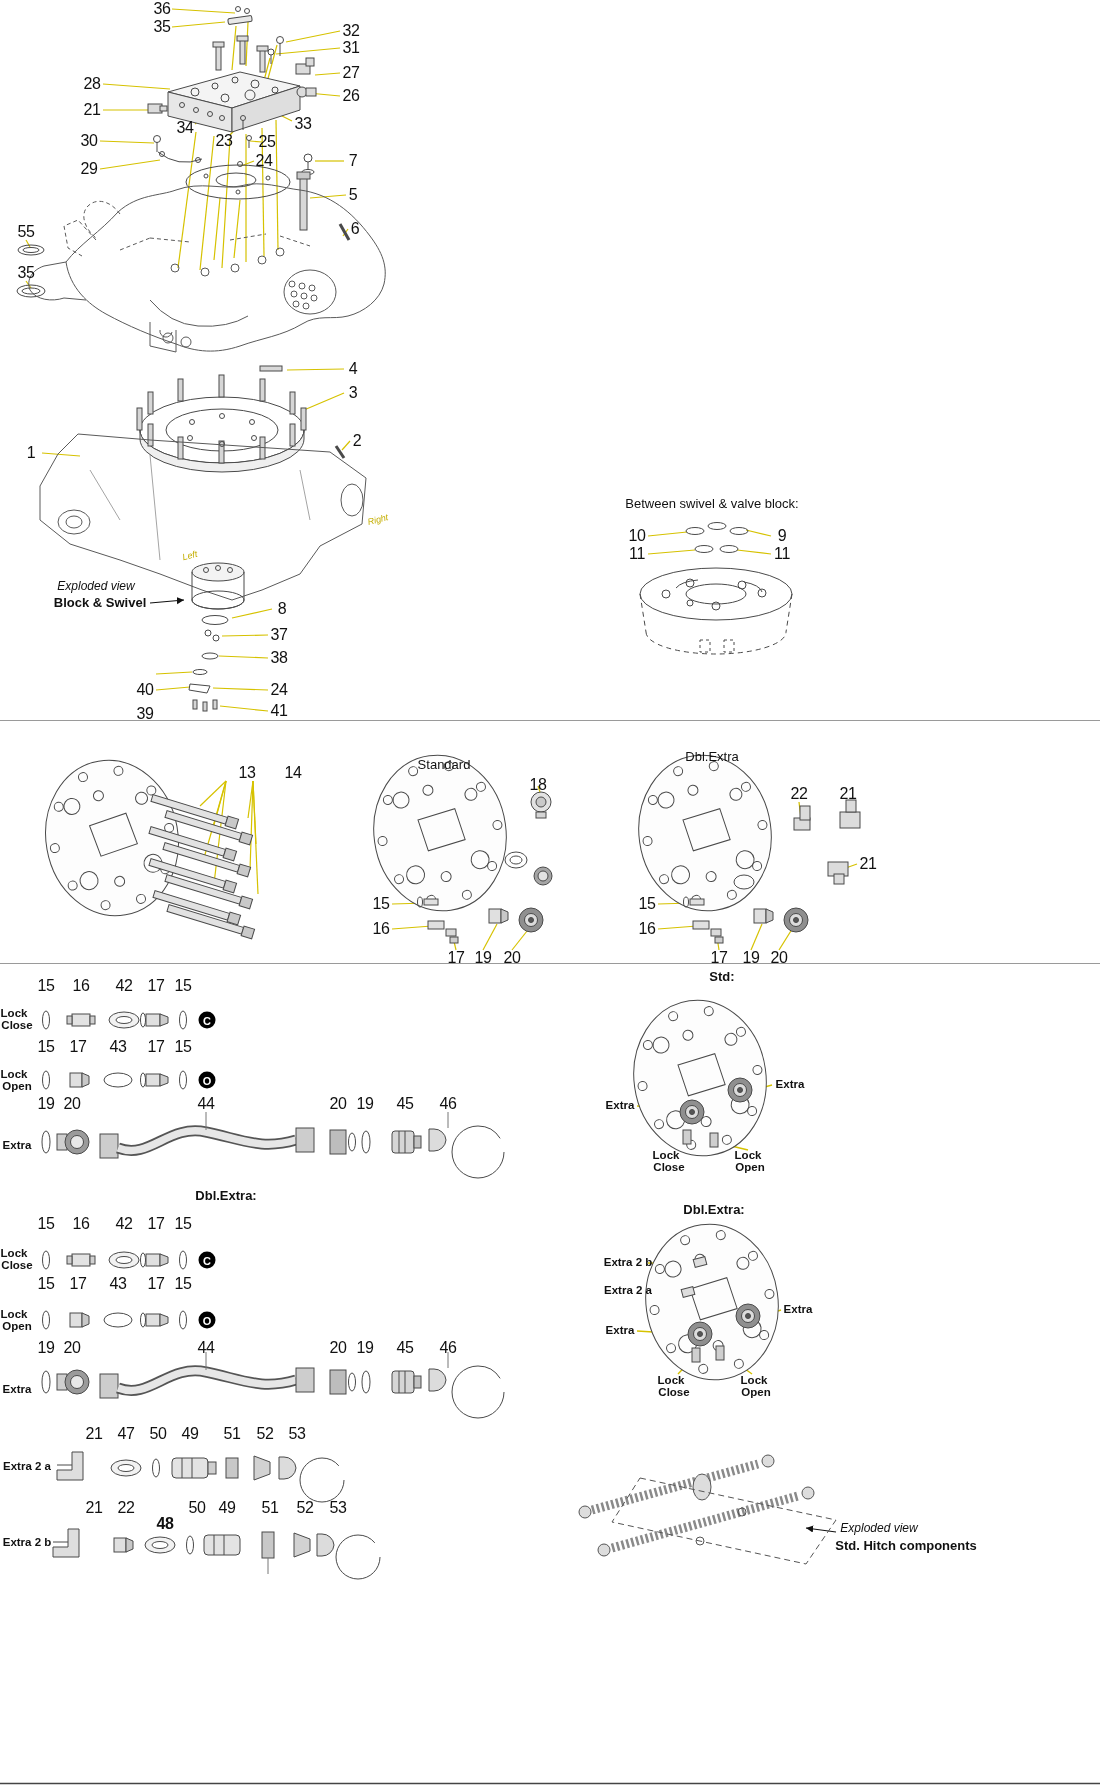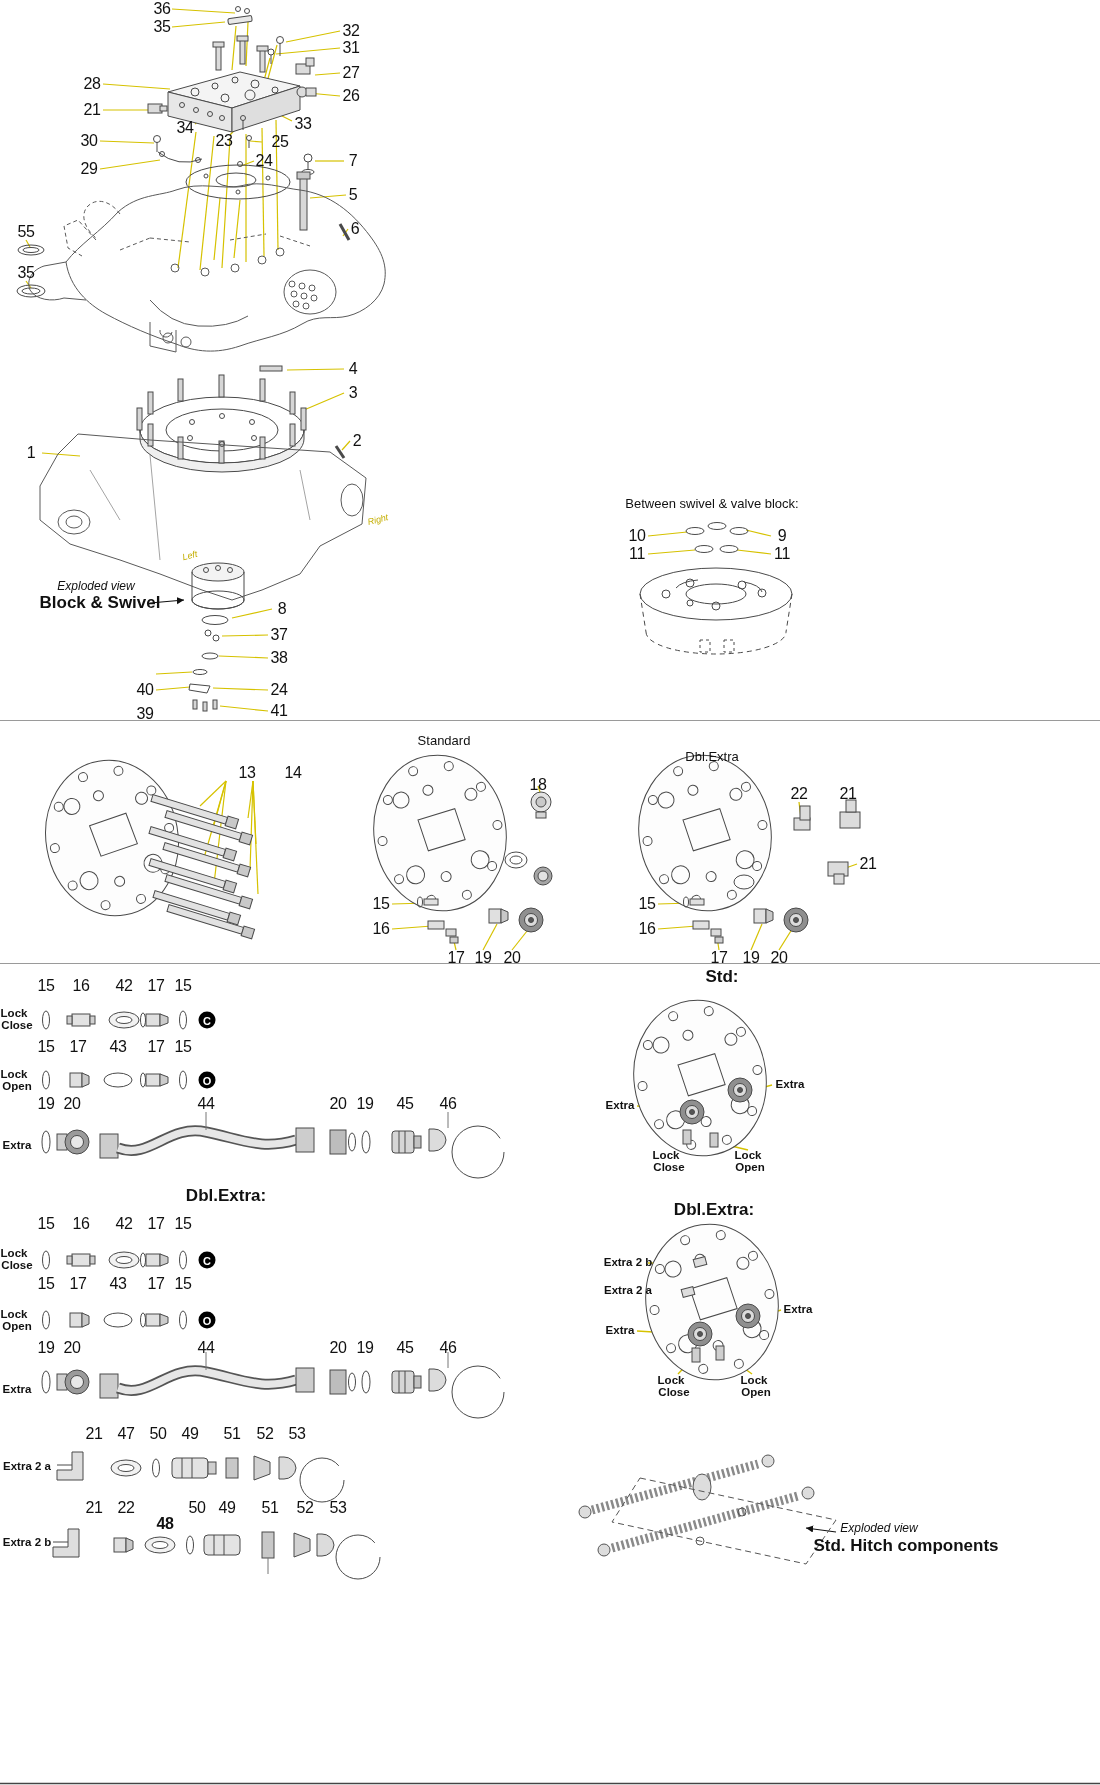--- a/index.html
+++ b/index.html
@@ -6,21 +6,21 @@
   html,body{background:#fff}
   #canvas{position:relative;width:1100px;height:1785px;background:#fff;
           font-family:"Liberation Sans",sans-serif;color:#111;overflow:hidden}
   #art{position:absolute;left:0;top:0;display:block}
   .lbl{position:absolute;transform:translate(-50%,-50%);white-space:nowrap;line-height:1;color:#111}
   .part{font-size:16px;font-weight:400;letter-spacing:-.3px}
   .cap{font-size:11.5px;font-weight:700}
   .view{font-size:11.5px;font-weight:700}
   .hint{font-size:9px;font-style:italic;color:#c4ae00;transform:translate(-50%,-50%) rotate(-14deg)}
   .t-italic{font-size:12px;font-style:italic}
-  .t-bold{font-size:17px;font-weight:700}
+  .t-bold{font-size:13px;font-weight:700}
   .t-reg{font-size:13px}
   .badge{position:absolute;transform:translate(-50%,-50%);width:17px;height:17px;border-radius:50%;
          background:#000;color:#fff;font-size:11px;font-weight:700;
          display:flex;align-items:center;justify-content:center}
 </style>
 </head>
 <body>
 
 <div id="canvas">
 
@@ -523,42 +523,42 @@
       <circle cx="742" cy="1512" r="4" fill="none"></circle>
           <circle cx="700" cy="1541" r="4" fill="none"></circle>
     </g>
     <path d="M640,1478 L836,1520 L806,1564 L612,1522 Z" stroke="#555" stroke-dasharray="6,4" fill="none"></path>
   </g>
 </svg>
 
 <div class="lbl t-italic" style="left:96px;top:586px">Exploded view</div>
 <div class="lbl t-bold" style="left:100px;top:602px">Block &amp; Swivel</div>
 <div class="lbl t-reg" style="left:712px;top:503px">Between swivel &amp; valve block:</div>
-<div class="lbl t-reg" style="left:444px;top:740px">Standard</div>
+<div class="lbl t-reg" style="left:444px;top:764px">Standard</div>
 <div class="lbl t-reg" style="left:712px;top:756px">Dbl.Extra</div>
 <div class="lbl t-bold" style="left:722px;top:976px">Std:</div>
 <div class="lbl t-bold" style="left:226px;top:1195px">Dbl.Extra:</div>
 <div class="lbl t-bold" style="left:714px;top:1209px">Dbl.Extra:</div>
 <div class="lbl t-italic" style="left:879px;top:1528px">Exploded view</div>
 <div class="lbl t-bold" style="left:906px;top:1545px">Std. Hitch components</div>
 
 <div id="labels-layer">
       <span class="lbl part" style="left: 162px; top: 9px;">36</span>
       <span class="lbl part" style="left: 162px; top: 27px;">35</span>
       <span class="lbl part" style="left: 351px; top: 31px;">32</span>
       <span class="lbl part" style="left: 351px; top: 48px;">31</span>
       <span class="lbl part" style="left: 92px; top: 84px;">28</span>
       <span class="lbl part" style="left: 351px; top: 73px;">27</span>
       <span class="lbl part" style="left: 351px; top: 96px;">26</span>
       <span class="lbl part" style="left: 92px; top: 110px;">21</span>
       <span class="lbl part" style="left: 185px; top: 128px;">34</span>
       <span class="lbl part" style="left: 303px; top: 124px;">33</span>
       <span class="lbl part" style="left: 89px; top: 141px;">30</span>
       <span class="lbl part" style="left: 224px; top: 141px;">23</span>
-      <span class="lbl part" style="left: 280px; top: 142px;">25</span>
+      <span class="lbl part" style="left: 267px; top: 142px;">25</span>
       <span class="lbl part" style="left: 264px; top: 161px;">24</span>
       <span class="lbl part" style="left: 89px; top: 169px;">29</span>
       <span class="lbl part" style="left: 353px; top: 161px;">7</span>
       <span class="lbl part" style="left: 353px; top: 195px;">5</span>
       <span class="lbl part" style="left: 355px; top: 229px;">6</span>
       <span class="lbl part" style="left: 26px; top: 232px;">55</span>
       <span class="lbl part" style="left: 26px; top: 273px;">35</span>
       <span class="lbl part" style="left: 353px; top: 369px;">4</span>
       <span class="lbl part" style="left: 353px; top: 393px;">3</span>
       <span class="lbl part" style="left: 357px; top: 441px;">2</span>

